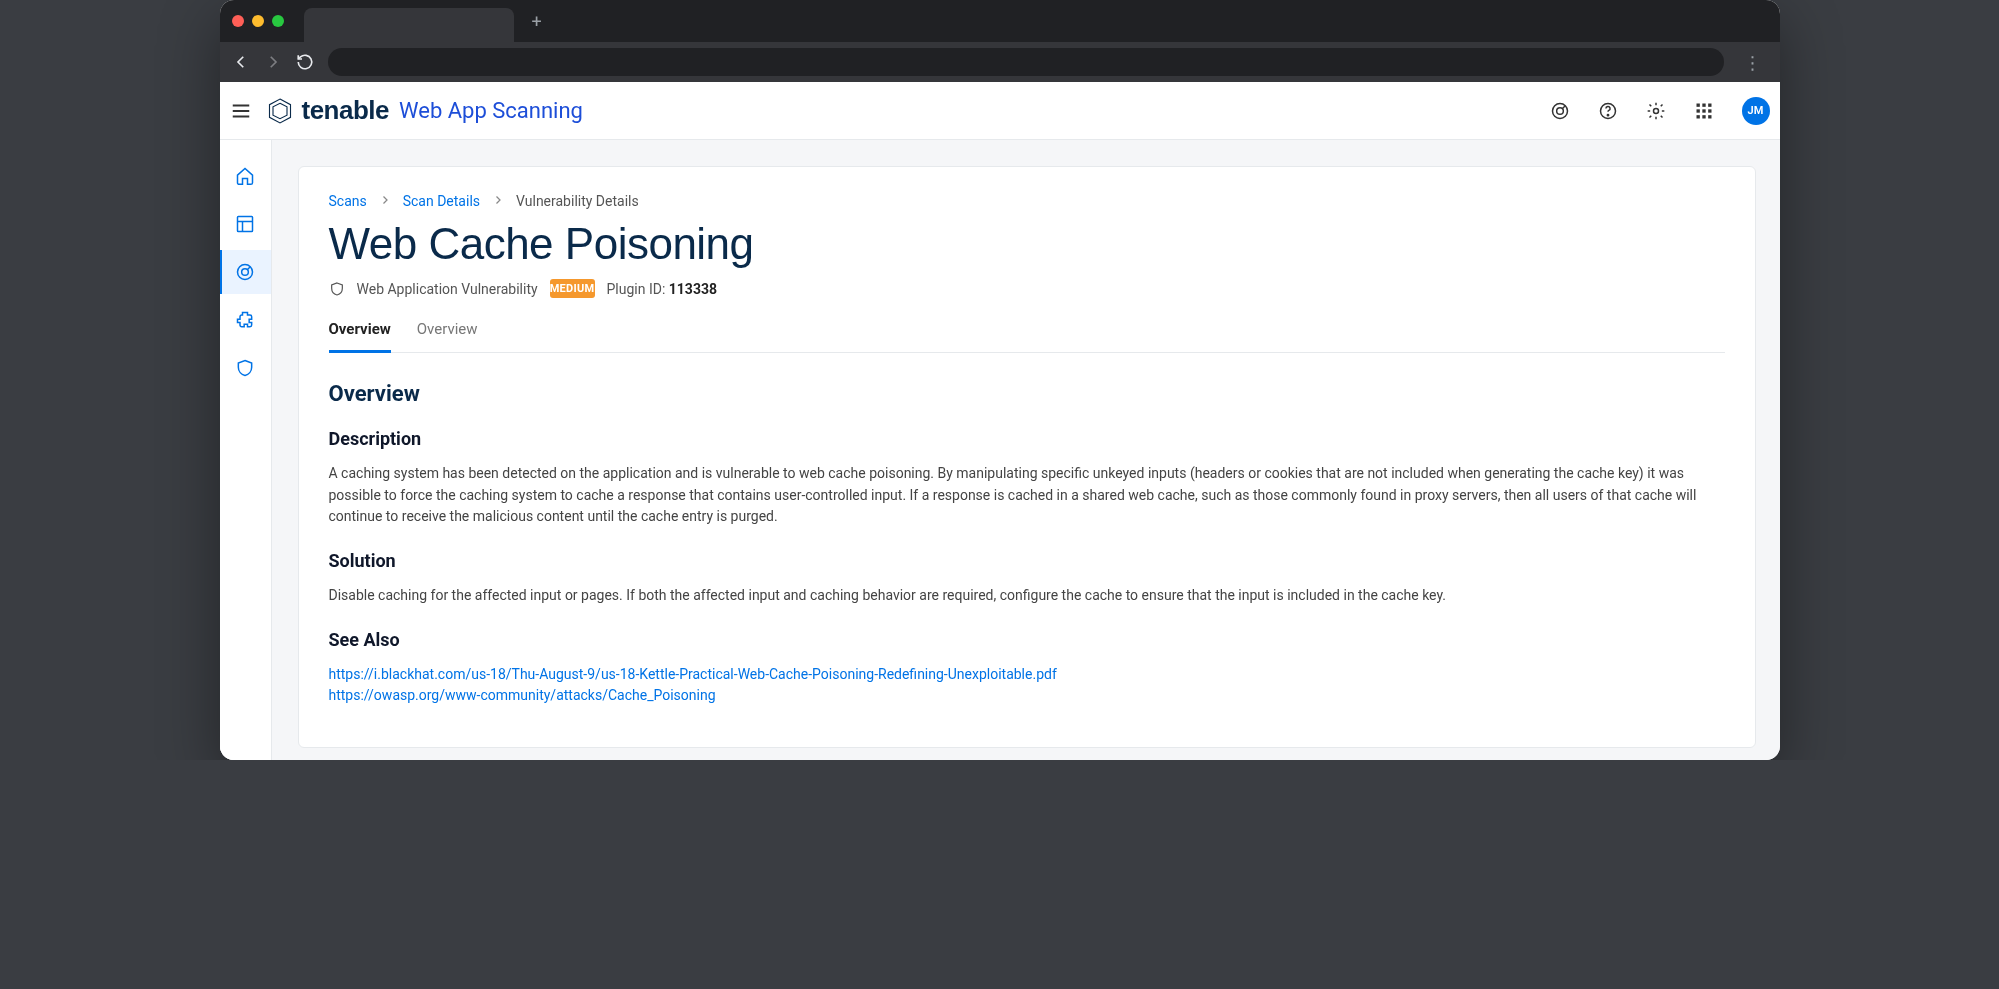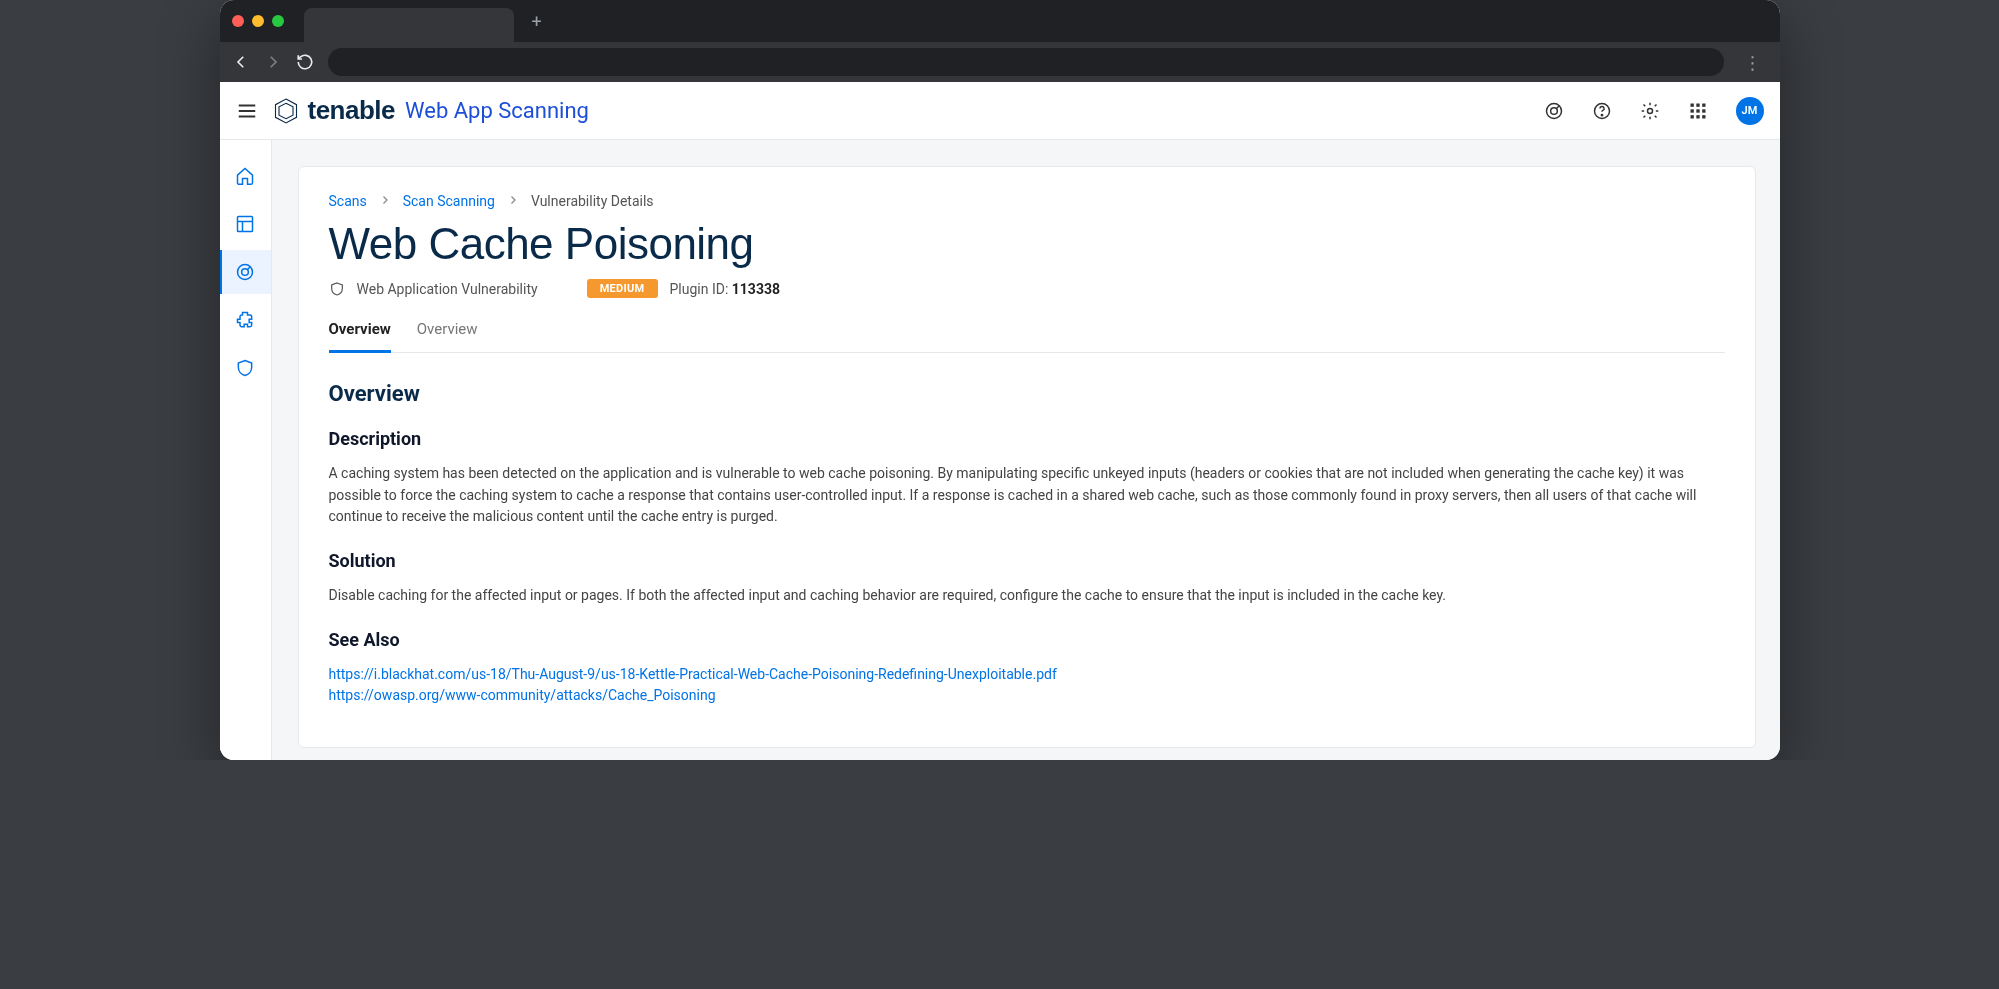--- a/index.html
+++ b/index.html
@@ -39,21 +39,21 @@
 .addr-bar {
   height: 40px; background: #35363a; display:flex; align-items:center; padding: 0 12px; gap: 14px;
 }
 .addr-bar .nav-icn { color: #9aa0a6; width:18px; height:18px; display:flex; align-items:center; justify-content:center; }
 .addr-bar .nav-icn.disabled { opacity: 0.4; }
 .url-field { flex:1; height: 28px; background: #202124; border-radius: 14px; }
 .kebab { color: #9aa0a6; font-size: 18px; padding: 0 6px; }
 
 .app-header {
   height: 58px; border-bottom: 1px solid #e6e9ec; display:flex; align-items:center;
-  padding: 0 16px; gap: 14px; background:#fff;
+  padding: 0 10px; gap: 14px; background:#fff;
 }
 .hamburger { width:22px; height:22px; cursor:pointer; }
 .hamburger svg { stroke:#333; }
 .brand { display:flex; align-items:center; gap:8px; }
 .brand-logo { display:flex; align-items:center; }
 .brand-name { font-size: 26px; font-weight:700; color:#0a2a4a; letter-spacing:-0.5px; font-family: Arial, sans-serif; }
 .brand-sub { font-size: 22px; color:#1d4ed8; font-weight:400; margin-left:2px;}
 .header-spacer { flex:1; }
 .hdr-icn { width:20px; height:20px; color:#333; cursor:pointer; margin-left: 14px; display:flex; align-items:center; justify-content:center;}
 .avatar { width:28px; height:28px; border-radius:50%; background:#0073e6; color:#fff; font-size:11px; font-weight:600; display:flex; align-items:center; justify-content:center; margin-left:14px;}
@@ -69,21 +69,21 @@
 .card { background:#fff; border:1px solid #e6e9ec; border-radius:6px; padding: 26px 30px 40px; min-height: 580px;}
 
 .breadcrumb { display:flex; align-items:flex-start; gap:12px; font-size:14px; margin-bottom: 10px;}
 .breadcrumb .bc-link { color:#0073e6; cursor:pointer; }
 .breadcrumb .bc-current { color:#555; }
 .breadcrumb .chev { color:#888; }
 
 .page-title { font-size: 44px; font-weight:400; color:#0a2a4a; letter-spacing:-0.5px; margin-bottom: 10px; font-family: Arial, sans-serif;}
 .meta-row { display:flex; align-items:center; gap:12px; font-size:14px; color:#555; margin-bottom: 22px;}
 .meta-row .shield { width:16px; height:16px; color:#555;}
-.badge { background:#f5982d; color:#fff; font-size:11px; font-weight:700; padding:3px 13px; border-radius:3px; letter-spacing:0.3px;margin-left:37px;}
+.badge { background:#f5982d; color:#fff; font-size:11px; font-weight:700; padding:3px 0; border-radius:3px; letter-spacing:0.3px;}
 .plugin strong { color:#222; }
 
 .tabs { display:flex; gap:26px; border-bottom:1px solid #e6e9ec; margin-bottom: 28px;}
 .tab { padding: 0 0 12px 0; font-size:15px; color:#777; cursor:pointer; }
 .tab.active { color:#222; font-weight:700; border-bottom: 3px solid #0073e6; margin-bottom:-1px;}
 
 .section-h1 { font-size:22px; font-weight:700; color:#0a2a4a; margin: 6px 0 22px; }
 .section-h2 { font-size:18px; font-weight:700; color:#0f172a; margin: 22px 0 14px; }
 .body-text { font-size:14px; line-height:1.55; color:#444; margin-bottom: 6px;}
 .link-line { font-size:14px; color:#0073e6; cursor:pointer; line-height:1.55; display:block;}
@@ -212,21 +212,21 @@
     <div class="content-wrap">
       <div class="card">
 
         <div class="breadcrumb">
           <span class="bc-link">Scans</span>
           <span class="chev">
             <svg viewBox="0 0 24 24" width="12" height="12" fill="none" stroke="#888" stroke-width="2.5">
                 <path d="M9 5l7 7-7 7"></path>
               </svg>
           </span>
-          <span class="bc-link">Scan Scanning</span>
+          <span class="bc-link">Scan Details</span>
           <span class="chev">
             <svg viewBox="0 0 24 24" width="12" height="12" fill="none" stroke="#888" stroke-width="2.5">
                 <path d="M9 5l7 7-7 7"></path>
               </svg>
           </span>
           <span class="bc-current">Vulnerability Details</span>
         </div>
 
         <h1 class="page-title">Web Cache Poisoning</h1>
 

